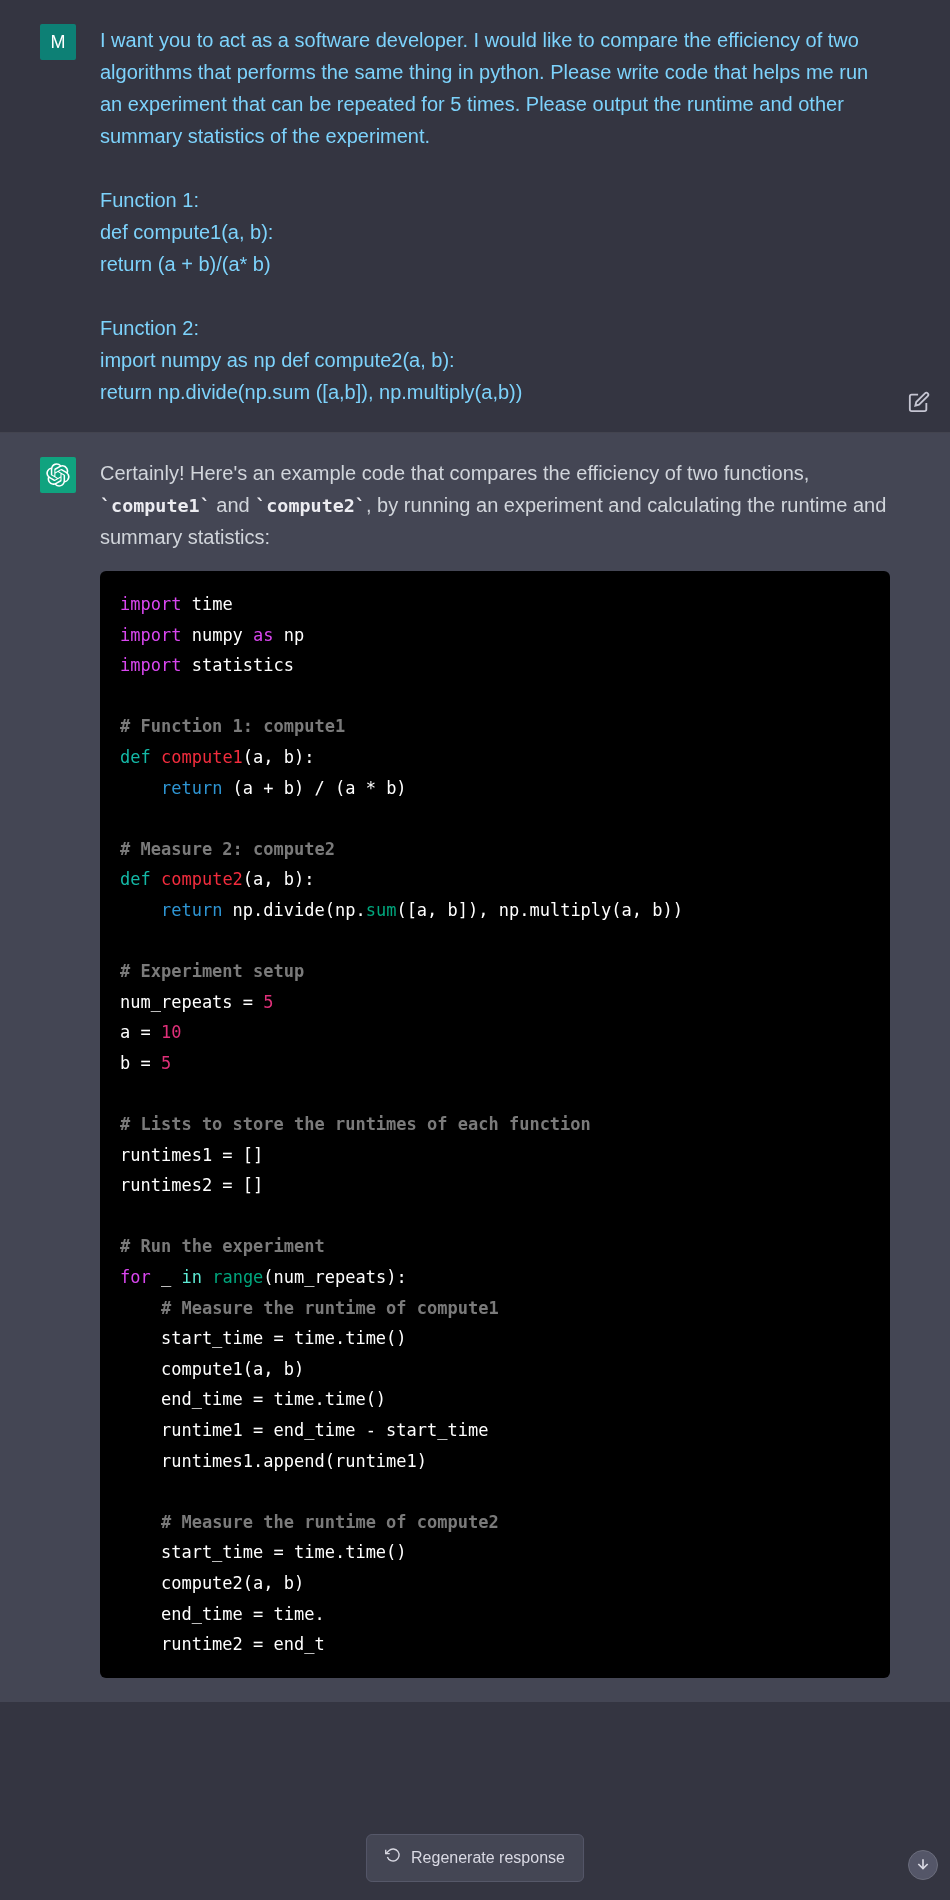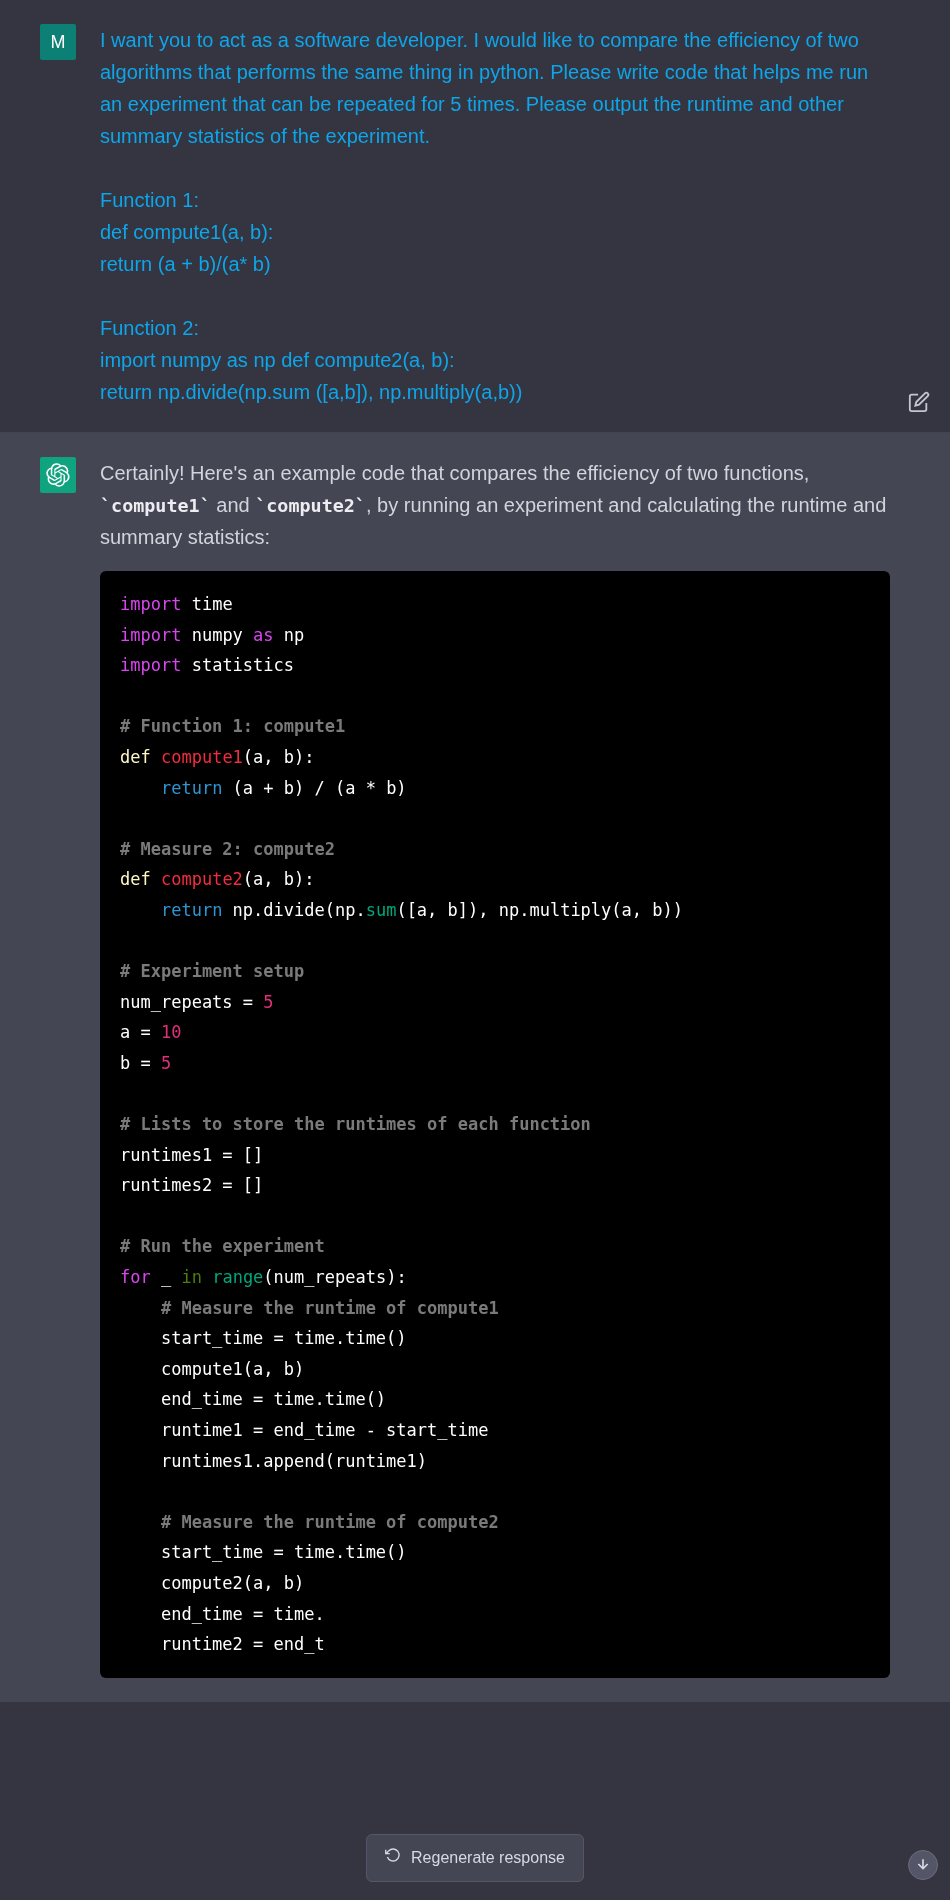--- a/index.html
+++ b/index.html
@@ -28,21 +28,21 @@
     display: flex;
     align-items: center;
     justify-content: center;
     font-size: 18px;
     font-weight: 500;
   }
   .avatar-user { background: #0d8075; color: #fff; }
   .avatar-assistant { background: #10a37f; color: #fff; }
   .avatar-assistant svg { width: 24px; height: 24px; fill: #fff; }
   .content { flex: 1; min-width: 0; }
-  .user-text { white-space: pre-wrap; color: #0ea5e9; }
+  .user-text { white-space: pre-wrap; color: #7dd3fc; }
   .assistant-text { color: #d1d5db; margin-bottom: 18px; }
   .inline-code {
     font-family: ui-monospace, SFMono-Regular, Menlo, Consolas, monospace;
     font-weight: 700;
     font-size: 0.92em;
     color: #ececf1;
   }
   .edit-icon {
     position: absolute;
     right: 20px;
@@ -81,26 +81,26 @@
     font-family: ui-monospace, SFMono-Regular, Menlo, Consolas, monospace;
     font-size: 17px;
     line-height: 1.8;
     color: #fff;
     white-space: pre;
     overflow-x: hidden;
   }
   .tk-kw { color: #d946ef; }
   .tk-mod { color: #fff; }
   .tk-cmt { color: #7a7a7a; font-weight: bold; }
-  .tk-def { color: #fef9c3; text-align: center; }
+  .tk-def { color: #14b8a6; text-align: center; }
   .tk-fn { color: #f22c3d; text-align: center; }
   .tk-ret { color: #2e95d3; }
   .tk-num { color: #df3079; }
   .tk-call { color: #00a67d; }
-  .tk-in { color: #4d7c0f; }
+  .tk-in { color: #5eead4; }
   .regen-btn {
     position: fixed;
     left: 50%;
     transform: translateX(-50%);
     bottom: 18px;
     background: #444654;
     border: 1px solid #565869;
     color: #d9d9e3;
     padding: 10px 18px;
     border-radius: 6px;

